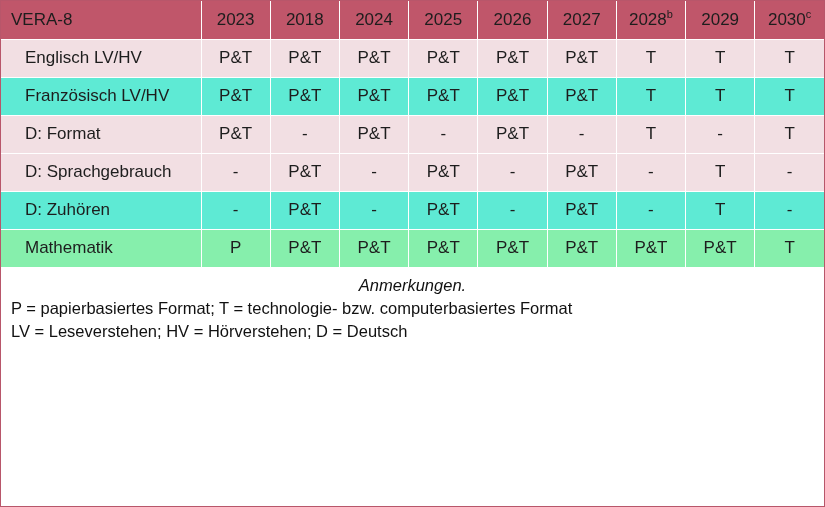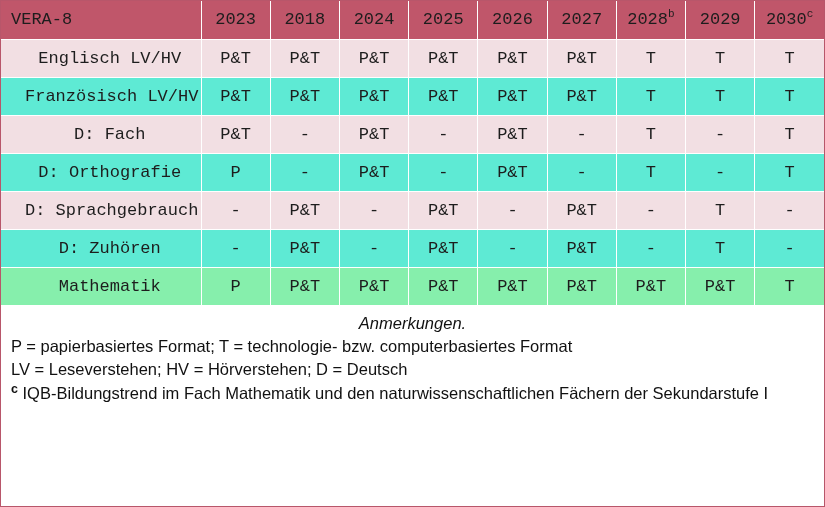--- a/index.html
+++ b/index.html
@@ -19,21 +19,20 @@
     box-sizing: border-box;
     border: 1px solid #b8566a;
     background: #f6e6e9;
     display: flex;
     flex-direction: column;
   }
   table.vera {
     border-collapse: collapse;
     width: 100%;
     table-layout: fixed;
-    font-family: Liberation Mono, monospace;
   }
   table.vera th, table.vera td {
     border-right: 1px solid #ffffff;
     border-bottom: 1px solid #ffffff;
     font-size: 17px;
     color: #1d1d1d;
     font-weight: normal;
     height: 38px;
     padding: 0 6px;
     box-sizing: border-box;
@@ -52,21 +51,21 @@
   thead th.head-label {
     text-align: left;
     padding-left: 10px;
   }
   .sup {
     font-size: 11px;
     vertical-align: super;
     line-height: 0;
   }
   tbody td.rowlabel {
-    text-align: center;
+    text-align: left;
     padding-left: 24px;
     white-space: nowrap;
   }
   tbody td.val {
     text-align: center;
   }
   tbody tr.odd td {
     background: #f2dfe3;
   }
   tbody tr.even td {
@@ -142,34 +141,22 @@
         <td class="val">P&amp;T</td>
         <td class="val">P&amp;T</td>
         <td class="val">P&amp;T</td>
         <td class="val">P&amp;T</td>
         <td class="val">P&amp;T</td>
         <td class="val tech">T</td>
         <td class="val tech">T</td>
         <td class="val tech">T</td>
       </tr>
       <tr class="odd">
-        <td class="rowlabel">D: Fach</td>
-        <td class="val">P&amp;T</td>
-        <td class="val">-</td>
-        <td class="val">P&amp;T</td>
-        <td class="val">-</td>
-        <td class="val">P&amp;T</td>
-        <td class="val">-</td>
-        <td class="val tech">T</td>
-        <td class="val tech">-</td>
-        <td class="val tech">T</td>
-      </tr>
-      <tr class="even">
-        <td class="rowlabel">D: Orthografie</td>
-        <td class="val">P</td>
+        <td class="rowlabel">D: Format</td>
+        <td class="val">P&amp;T</td>
         <td class="val">-</td>
         <td class="val">P&amp;T</td>
         <td class="val">-</td>
         <td class="val">P&amp;T</td>
         <td class="val">-</td>
         <td class="val tech">T</td>
         <td class="val tech">-</td>
         <td class="val tech">T</td>
       </tr>
       <tr class="odd">
@@ -208,15 +195,14 @@
         <td class="val">P&amp;T</td>
         <td class="val tech">T</td>
       </tr>
     </tbody>
   </table>
 
   <div class="notes">
     <div class="line italic">Anmerkungen.</div>
     <div class="line">P = papierbasiertes Format; T = technologie- bzw. computerbasiertes Format</div>
     <div class="line">LV = Leseverstehen; HV = Hörverstehen; D = Deutsch</div>
-    <div class="line wrap"><span class="marker">c</span><span> IQB-Bildungstrend im Fach Mathematik und den naturwissenschaftlichen Fächern der Sekundarstufe I</span></div>
   </div>
 </div>
 
 </body></html>

